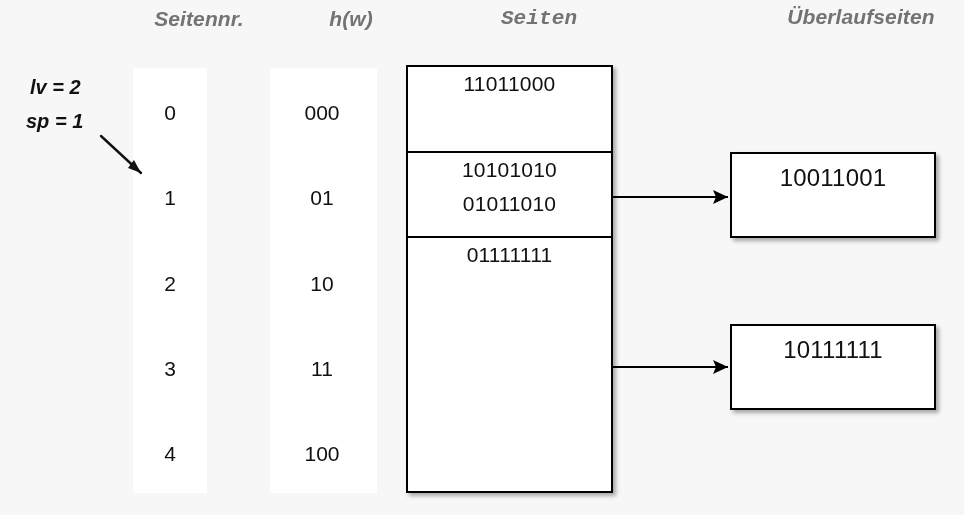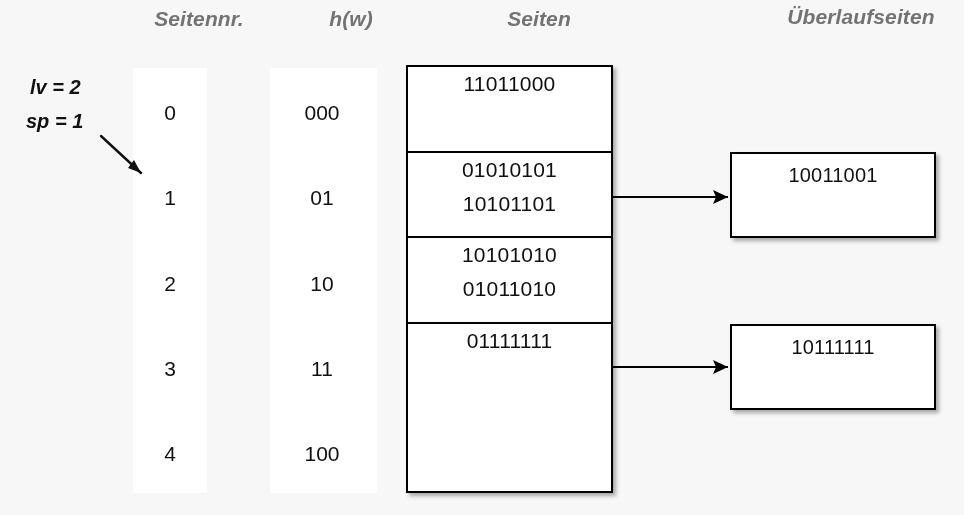--- a/index.html
+++ b/index.html
@@ -87,36 +87,36 @@
     width:206px;height:86px;
     background:#ffffff;
     border:2px solid #000;
     box-sizing:border-box;
     box-shadow:3px 3px 4px rgba(0,0,0,.32);
     text-align:center;
   }
   .ovf-box .rec{
     display:block;
     margin-top:10px;
-    font-size:20px;
+    font-size:24px;
     color:#111;
     letter-spacing:.2px;
   }
 
   
   #arrows{position:absolute;left:0;top:0;width:964px;height:515px;pointer-events:none;}
 </style>
 </head>
 <body>
 
 <div id="stage">
 
   <div class="col-header" style="left:170px;top:7px;">Seitennr.</div>
   <div class="col-header" style="left:322px;top:7px;">h(w)</div>
-  <div class="col-header" style="left:510px;top:7px;">Seiten</div>
+  <div class="col-header" style="left:510px;top:7px;font-family:Liberation Mono, monospace;">Seiten</div>
   <div class="col-header" style="left:832px;top:5px;">Überlaufseiten</div>
 
   <div class="param" style="left:18px;top:76px;">lv = 2</div>
   <div class="param" style="left:14px;top:110px;">sp = 1</div>
 
   <div class="strip" style="left:133px;top:68px;width:74px;height:425px;"></div>
   <div class="strip" style="left:270px;top:68px;width:107px;height:425px;"></div>
 
   <div class="cell" style="left:170px;top:113px;">0</div>
   <div class="cell" style="left:170px;top:198px;">1</div>
@@ -126,24 +126,20 @@
 
   <div class="cell" style="left:322px;top:113px;">000</div>
   <div class="cell" style="left:322px;top:198px;">01</div>
   <div class="cell" style="left:322px;top:284px;">10</div>
   <div class="cell" style="left:322px;top:369px;">11</div>
   <div class="cell" style="left:322px;top:454px;">100</div>
 
   <div id="pages-box">
     <div class="page-row">
       <span class="rec">11011000</span>
-    </div>
-    <div class="page-row">
-      <span class="rec">01010101</span>
-      <span class="rec">10101101</span>
     </div>
     <div class="page-row">
       <span class="rec">10101010</span>
       <span class="rec">01011010</span>
     </div>
     <div class="page-row">
       <span class="rec">01111111</span>
     </div>
   </div>
 

